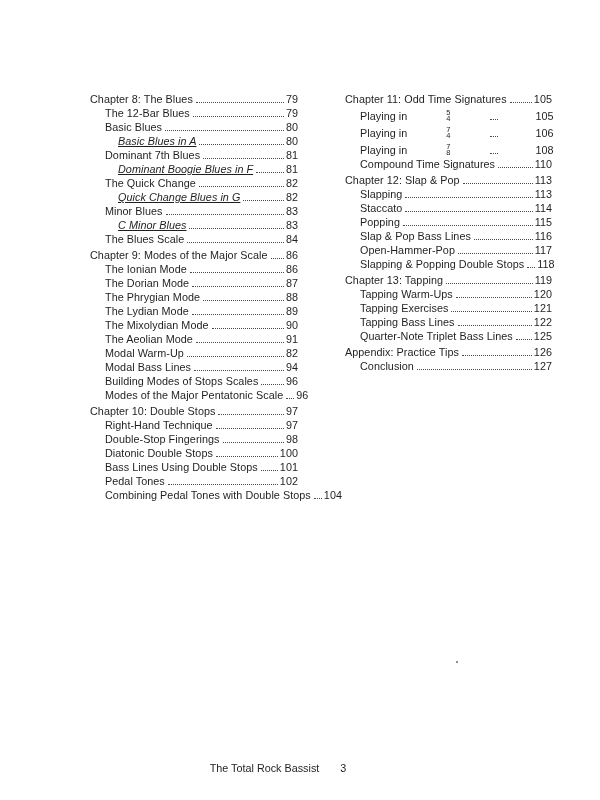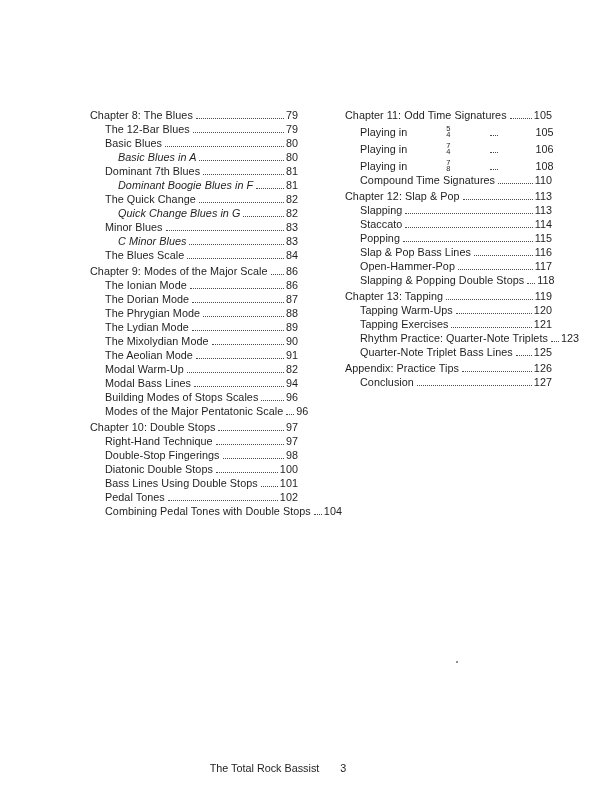--- a/index.html
+++ b/index.html
@@ -2,34 +2,34 @@
 <html><head>
 <meta charset="utf-8">
 <style>
   html,body{margin:0;padding:0;}
   body{
     width:600px;height:800px;position:relative;background:#ffffff;
     font-family:"Liberation Sans","DejaVu Sans",sans-serif;
     color:#1f1f1f;overflow:hidden;
   }
   .page{position:absolute;inset:0;background:#fff;}
-  .col{position:absolute;top:108px;}
+  .col{position:absolute;top:92px;}
   .col-left{left:90px;width:208px;}
   .col-right{left:345px;width:207px;}
   .toc-section{margin-top:2px;}
   .toc-section:first-child{margin-top:0;}
   .row{
     display:flex;align-items:flex-end;
     height:14px;line-height:13px;font-size:10.8px;
     white-space:nowrap;letter-spacing:0.05px;
   }
   .row.hasfrac{height:17px;gap:36px;}
   .row.lvl1{padding-left:15px;}
   .row.lvl2{padding-left:28px;}
-  .row.it .lab{font-style:italic;}
+  .row.it .lab{font-style:italic;text-decoration:underline;}
   .lab{flex:0 0 auto;}
   .leader{
     flex:1 1 auto;min-width:8px;
     border-bottom:1.5px dotted #4a4a4a;
     margin:0 2px 3px 3px;
   }
   .pg{flex:0 0 auto;}
   .frac{
     display:inline-flex;flex-direction:column;align-items:center;
     font-size:7.5px;line-height:6px;letter-spacing:0;
@@ -290,23 +290,23 @@
           <span class="lab">Tapping Warm-Ups</span>
           <span class="leader"></span>
           <span class="pg">120</span>
         </div>
         <div class="row lvl1">
           <span class="lab">Tapping Exercises</span>
           <span class="leader"></span>
           <span class="pg">121</span>
         </div>
         <div class="row lvl1">
-          <span class="lab">Rhythm Practice: Quarter-Note Triplets</span>
-          <span class="leader"></span>
-          <span class="pg">123</span>
+          <span class="lab">Tapping Bass Lines</span>
+          <span class="leader"></span>
+          <span class="pg">122</span>
         </div>
         <div class="row lvl1">
           <span class="lab">Quarter-Note Triplet Bass Lines</span>
           <span class="leader"></span>
           <span class="pg">125</span>
         </div>
       </div>
       <div class="toc-section">
         <div class="row lvl0">
           <span class="lab">Appendix: Practice Tips</span>

